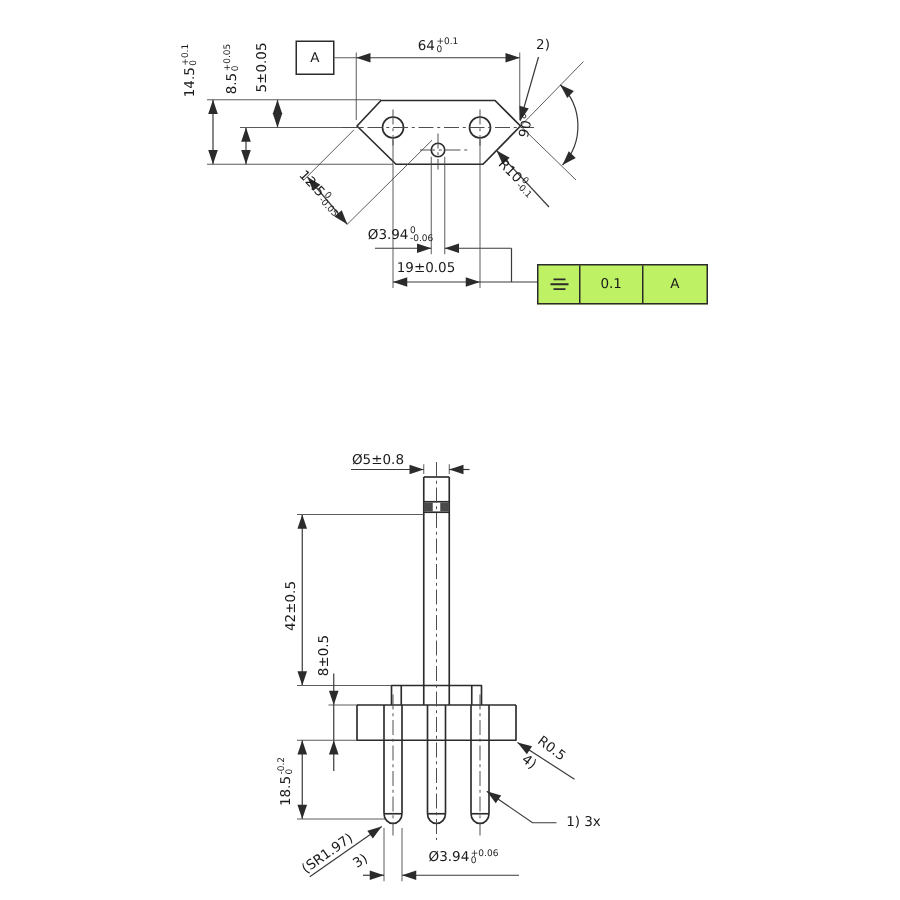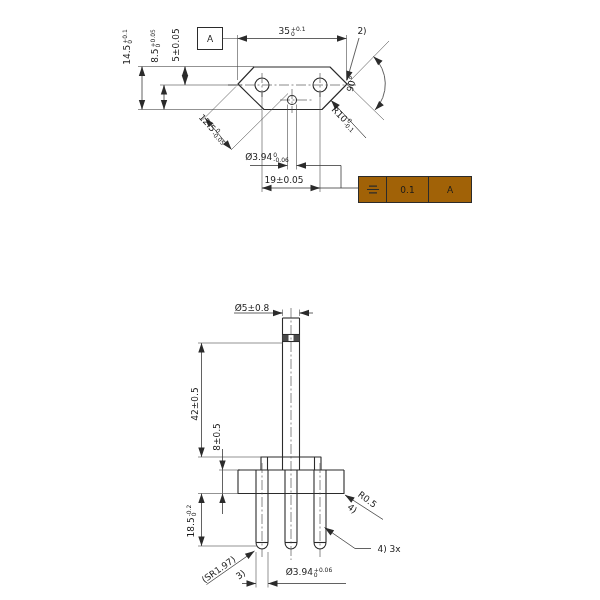--- a/index.html
+++ b/index.html
@@ -12,21 +12,21 @@
   .c{stroke:#4a4a4a;stroke-width:.65;fill:none;stroke-dasharray:10 2.5 2 2.5;}
   .lbl{position:absolute;left:var(--x);top:var(--y);
        transform:translate(-50%,-50%) rotate(var(--r,0deg));
        font-size:9px;line-height:1;color:#1a1a1a;white-space:nowrap;
        display:flex;align-items:center;gap:1px;}
   .tol{display:inline-flex;flex-direction:column;justify-content:center;
        font-size:6px;line-height:5px;transform:translateY(-.5px);}
   .box{position:absolute;border:1px solid #2b2b2b;background:#fff;color:#1a1a1a;
        display:flex;align-items:center;justify-content:center;font-size:9px;}
   .fcf{position:absolute;left:358px;top:176px;width:112px;height:25px;
-       border:1px solid #2b2b2b;display:flex;background:#a16207;color:#1a1a1a;}
+       border:1px solid #2b2b2b;display:flex;background:#bef264;color:#1a1a1a;}
   .fcf .cell{display:flex;align-items:center;justify-content:center;font-size:9px;
        border-right:1px solid #2b2b2b;height:100%;box-sizing:border-box;}
   .fcf .cell:last-child{border-right:none;}
   .fcf .c1{width:28px;} .fcf .c2{width:42px;} .fcf .c3{width:42px;}
 </style>
 </head>
 <body>
 
 <div class="canvas">
 
@@ -173,21 +173,21 @@
         <span>0</span>
       </span>
   </div>
   <div class="lbl" style="--x:176px;--y:44.5px;--r:-90deg">
     <span>5±0.05</span>
   </div>
   <div class="box" style="left:197px;top:27px;width:24px;height:21px;">
     <span>A</span>
   </div>
   <div class="lbl" style="--x:292px;--y:31px;">
-    <span>35</span>
+    <span>64</span>
       <span class="tol">
         <span>+0.1</span>
         <span>0</span>
       </span>
   </div>
   <div class="lbl" style="--x:362px;--y:31px;">
     <span>2)</span>
   </div>
   <div class="lbl" style="--x:352px;--y:84px;--r:-78deg">
     <span>90°</span>
@@ -255,16 +255,16 @@
         <span>0</span>
       </span>
   </div>
   <div class="lbl" style="--x:367px;--y:500px;--r:37deg">
     <span>R0.5</span>
   </div>
   <div class="lbl" style="--x:352px;--y:509px;--r:37deg">
     <span>4)</span>
   </div>
   <div class="lbl" style="--x:389px;--y:549px;">
-    <span>4) 3x</span>
+    <span>1) 3x</span>
   </div>
 
 </div>
 
 </body></html>

